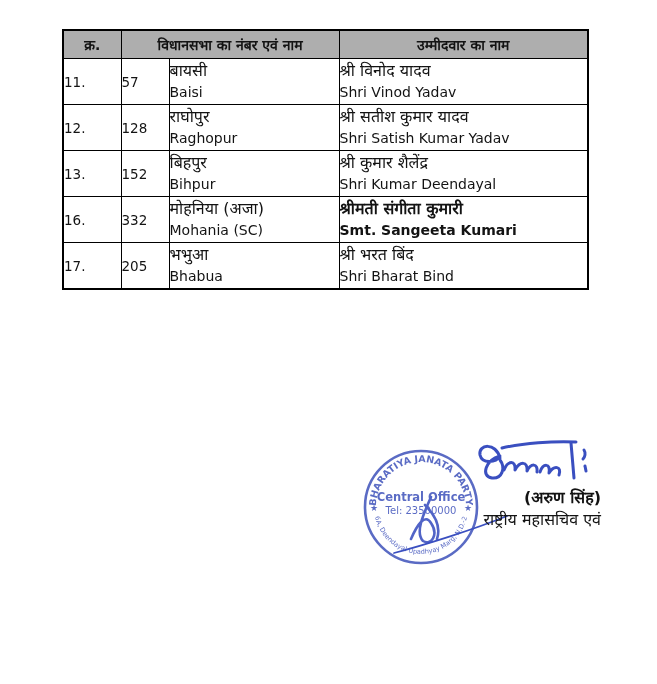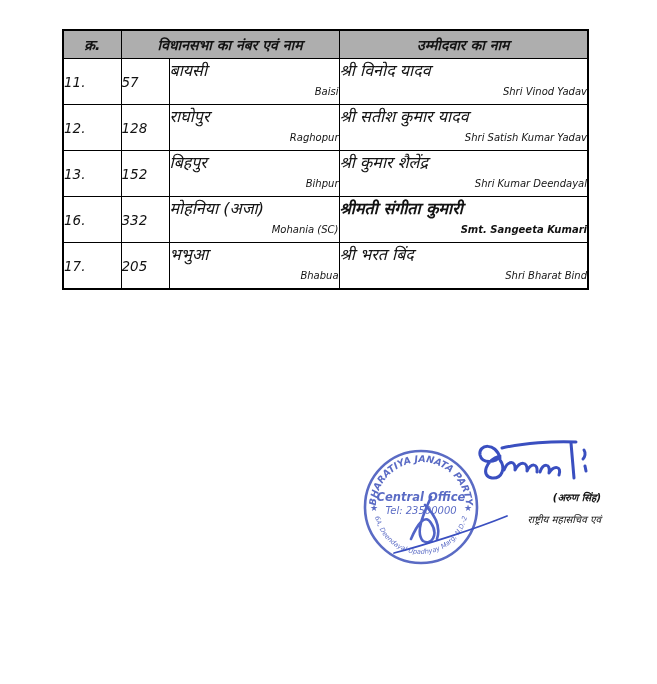--- a/index.html
+++ b/index.html
@@ -1,46 +1,46 @@
 <!DOCTYPE html>
 <html><head>
 <meta charset="utf-8">
 <style>
   html,body{margin:0;padding:0;}
   body{
     width:657px;height:684px;background:#ffffff;
     font-family:"DejaVu Sans", sans-serif;color:#131313;
     position:relative;overflow:hidden;
   }
-  .page{position:absolute;inset:0;font-style:italic;}
+  .page{position:absolute;inset:0;}
 
   
   .table-wrap{position:absolute;left:62px;top:29px;}
   table.cand{
     border-collapse:collapse;table-layout:fixed;width:527px;
     border:2.5px solid #000;
   }
   table.cand th, table.cand td{border:1.5px solid #000;}
   table.cand th{
     background:#aeaeae;height:25px;font-weight:bold;font-size:14px;
     text-align:center;padding:1px 2px;
   }
   table.cand td{height:45px;font-size:13.5px;padding:0;vertical-align:middle;}
   td.c-sr,td.c-num{text-align:left;font-size:14px;}
   td.c-name,td.c-cand{padding:2px 6px;}
   td.c-cand{padding-left:8px;}
   .ln{line-height:20.5px;white-space:nowrap;}
   .ln.hi{font-size:16px;}
-  .ln.en{font-size:10px;text-align:right;}
+  .ln.en{font-size:14px;}
   tr.bold-row td.c-cand .ln{font-weight:bold;}
 
   
   .sign-text{
     position:absolute;top:487px;right:56px;text-align:right;
-    font-size:10px;line-height:21.5px;
+    font-size:16px;line-height:21.5px;
   }
   .sign-text .nm{font-weight:bold;}
 
   .stamp-svg{position:absolute;left:359px;top:445px;}
   .sig-svg{position:absolute;left:468px;top:430px;}
   .tail-svg{position:absolute;left:385px;top:503px;}
 </style>
 </head>
 <body>
 

